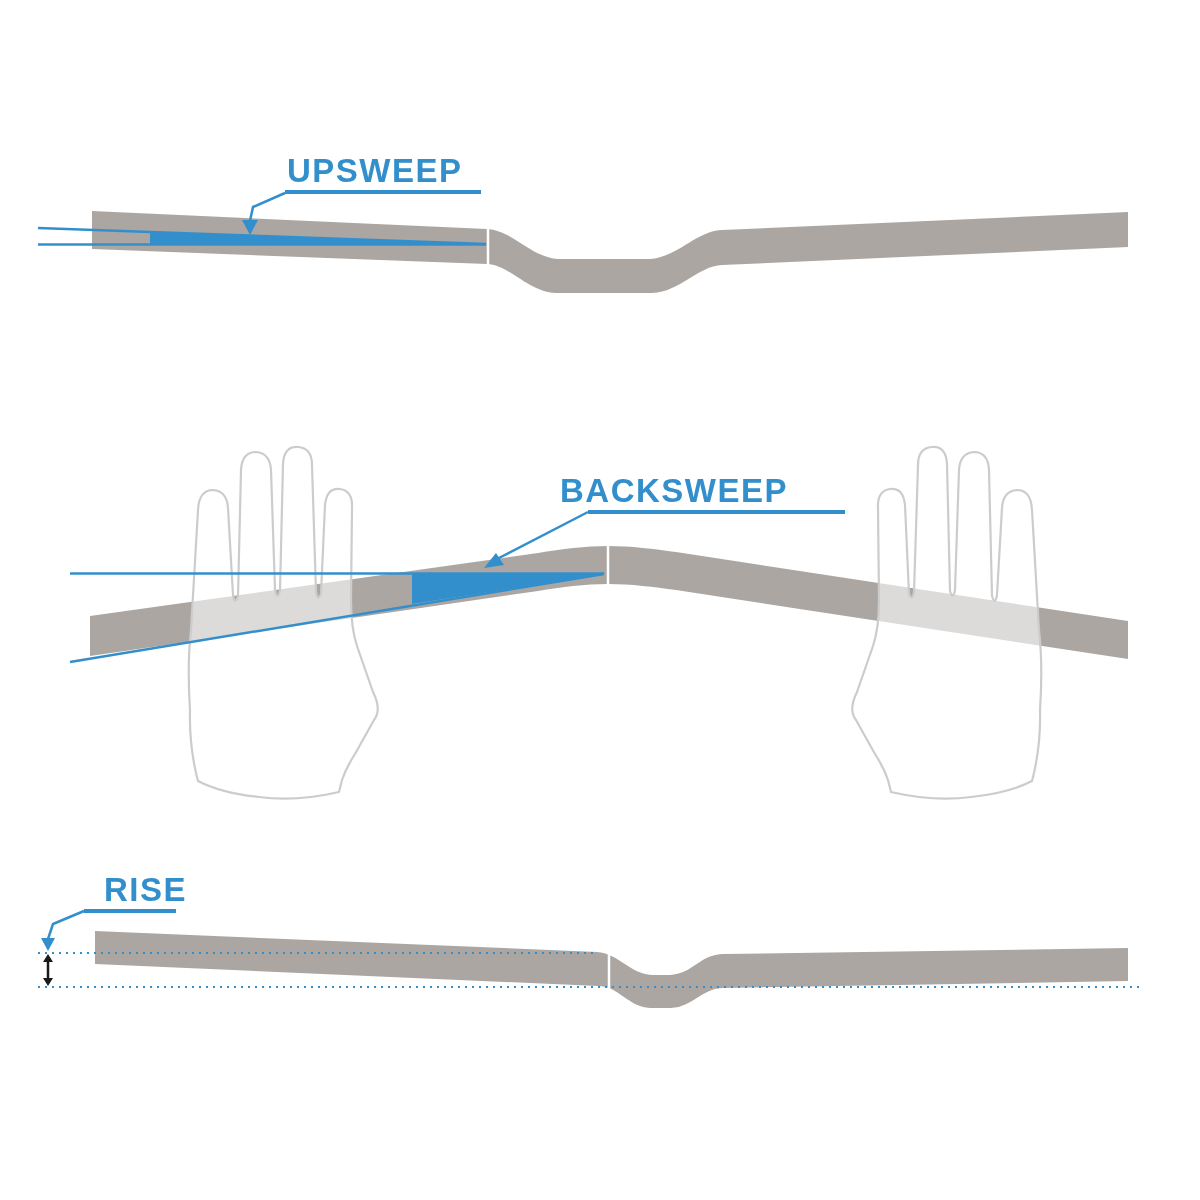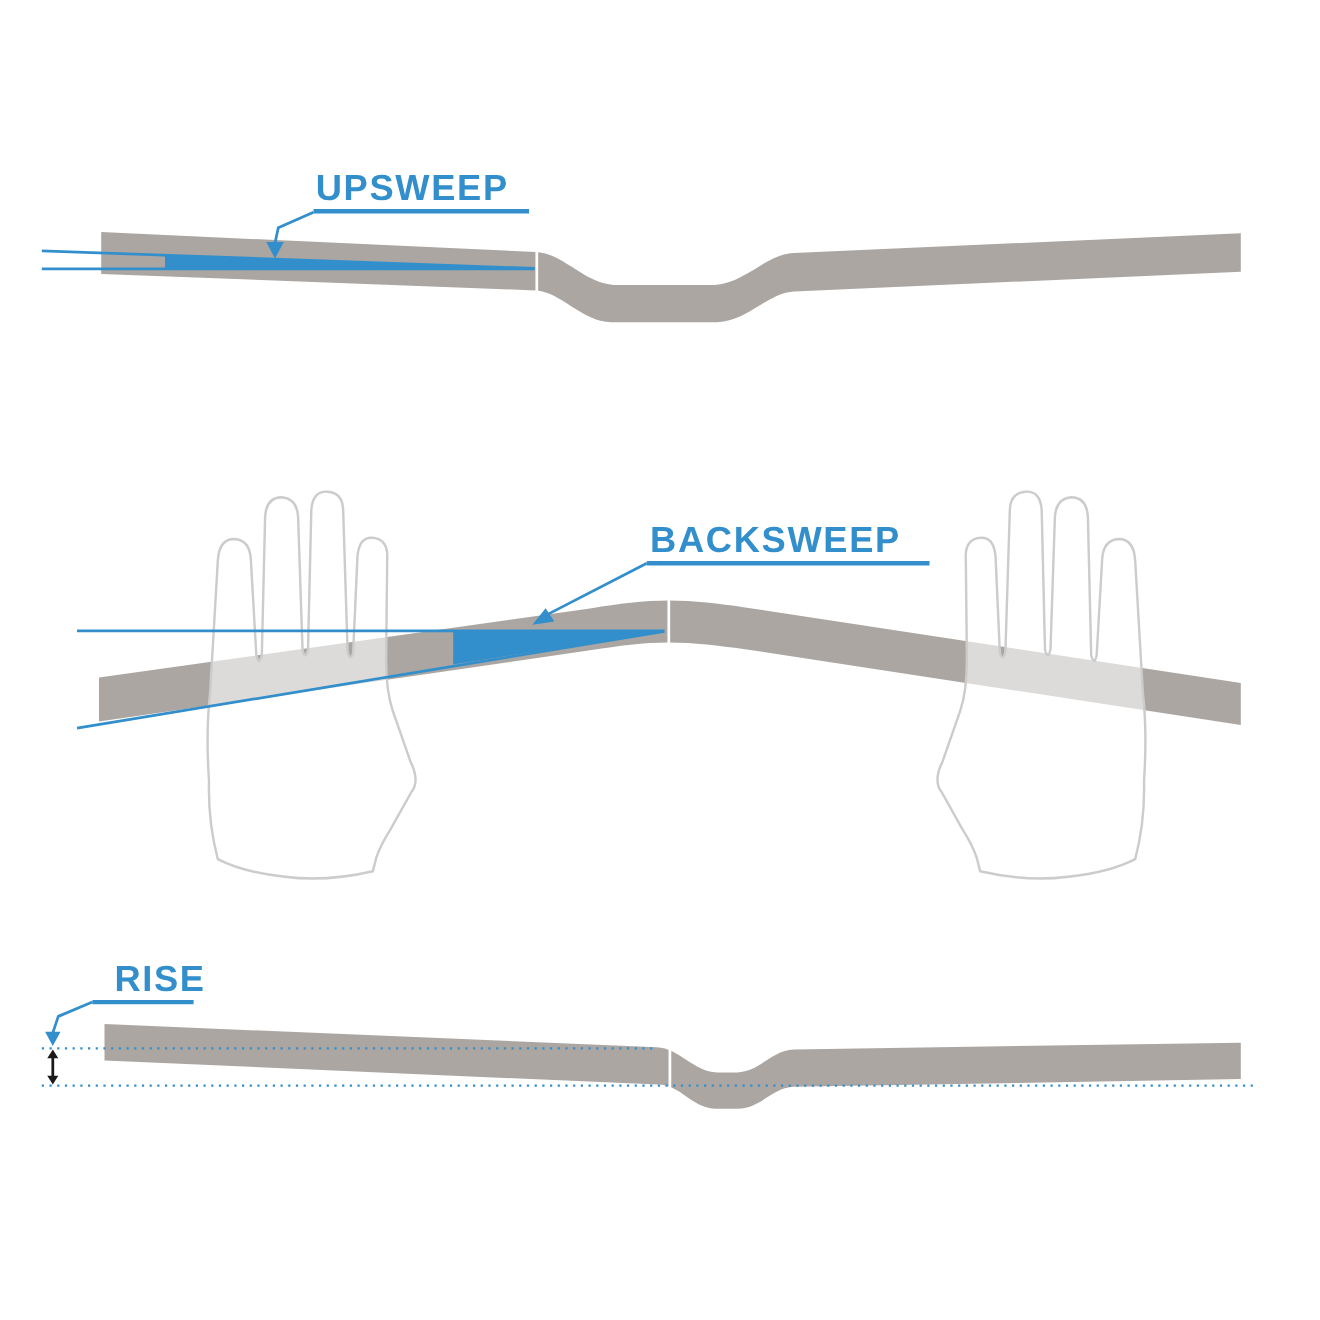--- a/index.html
+++ b/index.html
@@ -97,14 +97,14 @@
     <line class="blue-line thick" x1="84" y1="911" x2="176" y2="911"></line>
     <polyline class="blue-line" points="84,911 53,924 48,939"></polyline>
     <polygon class="blue-fill" points="41,938 55,938 48,951"></polygon>
     <line class="black-line" x1="48" y1="960" x2="48" y2="980"></line>
     <polygon class="black-fill" points="43,962 53,962 48,954"></polygon>
     <polygon class="black-fill" points="43,978 53,978 48,986"></polygon>
   </g>
 </svg>
 
 <div class="label" style="left:287px;top:154px;">UPSWEEP</div>
-<div class="label" style="left:591px;top:474px;">BACKSWEEP</div>
+<div class="label" style="left:560px;top:474px;">BACKSWEEP</div>
 <div class="label" style="left:104px;top:873px;">RISE</div>
 
 </body></html>

